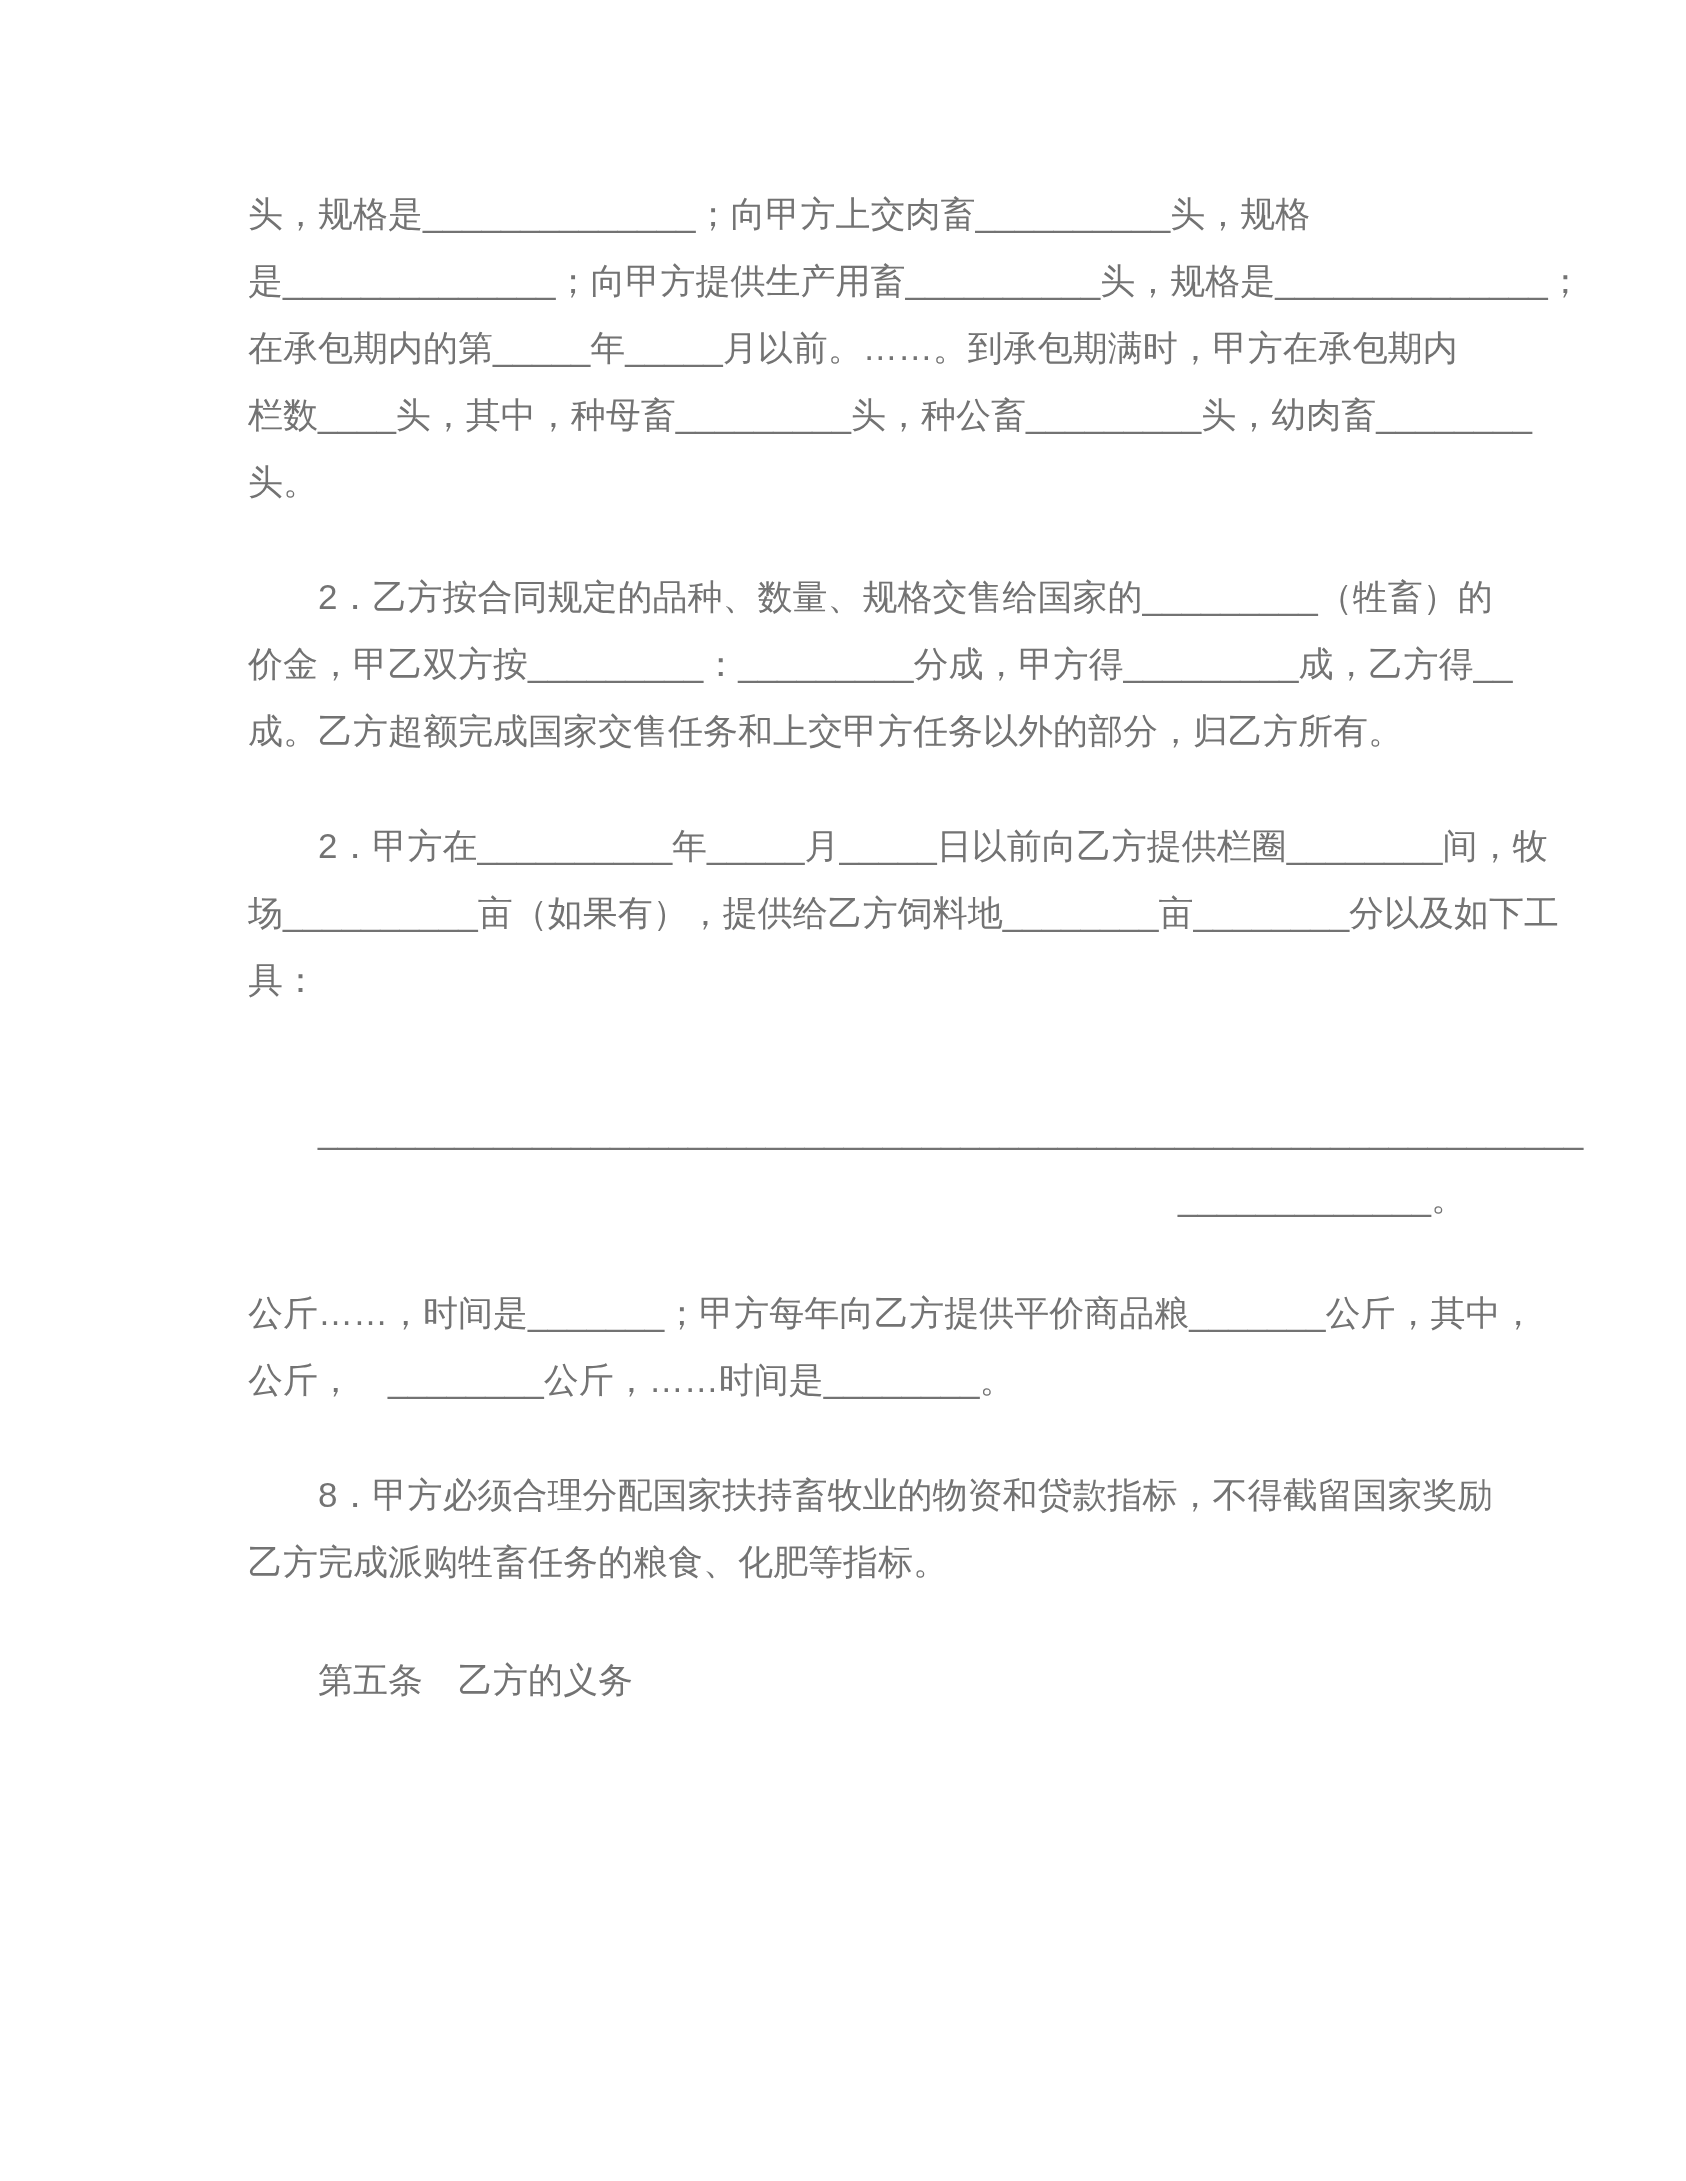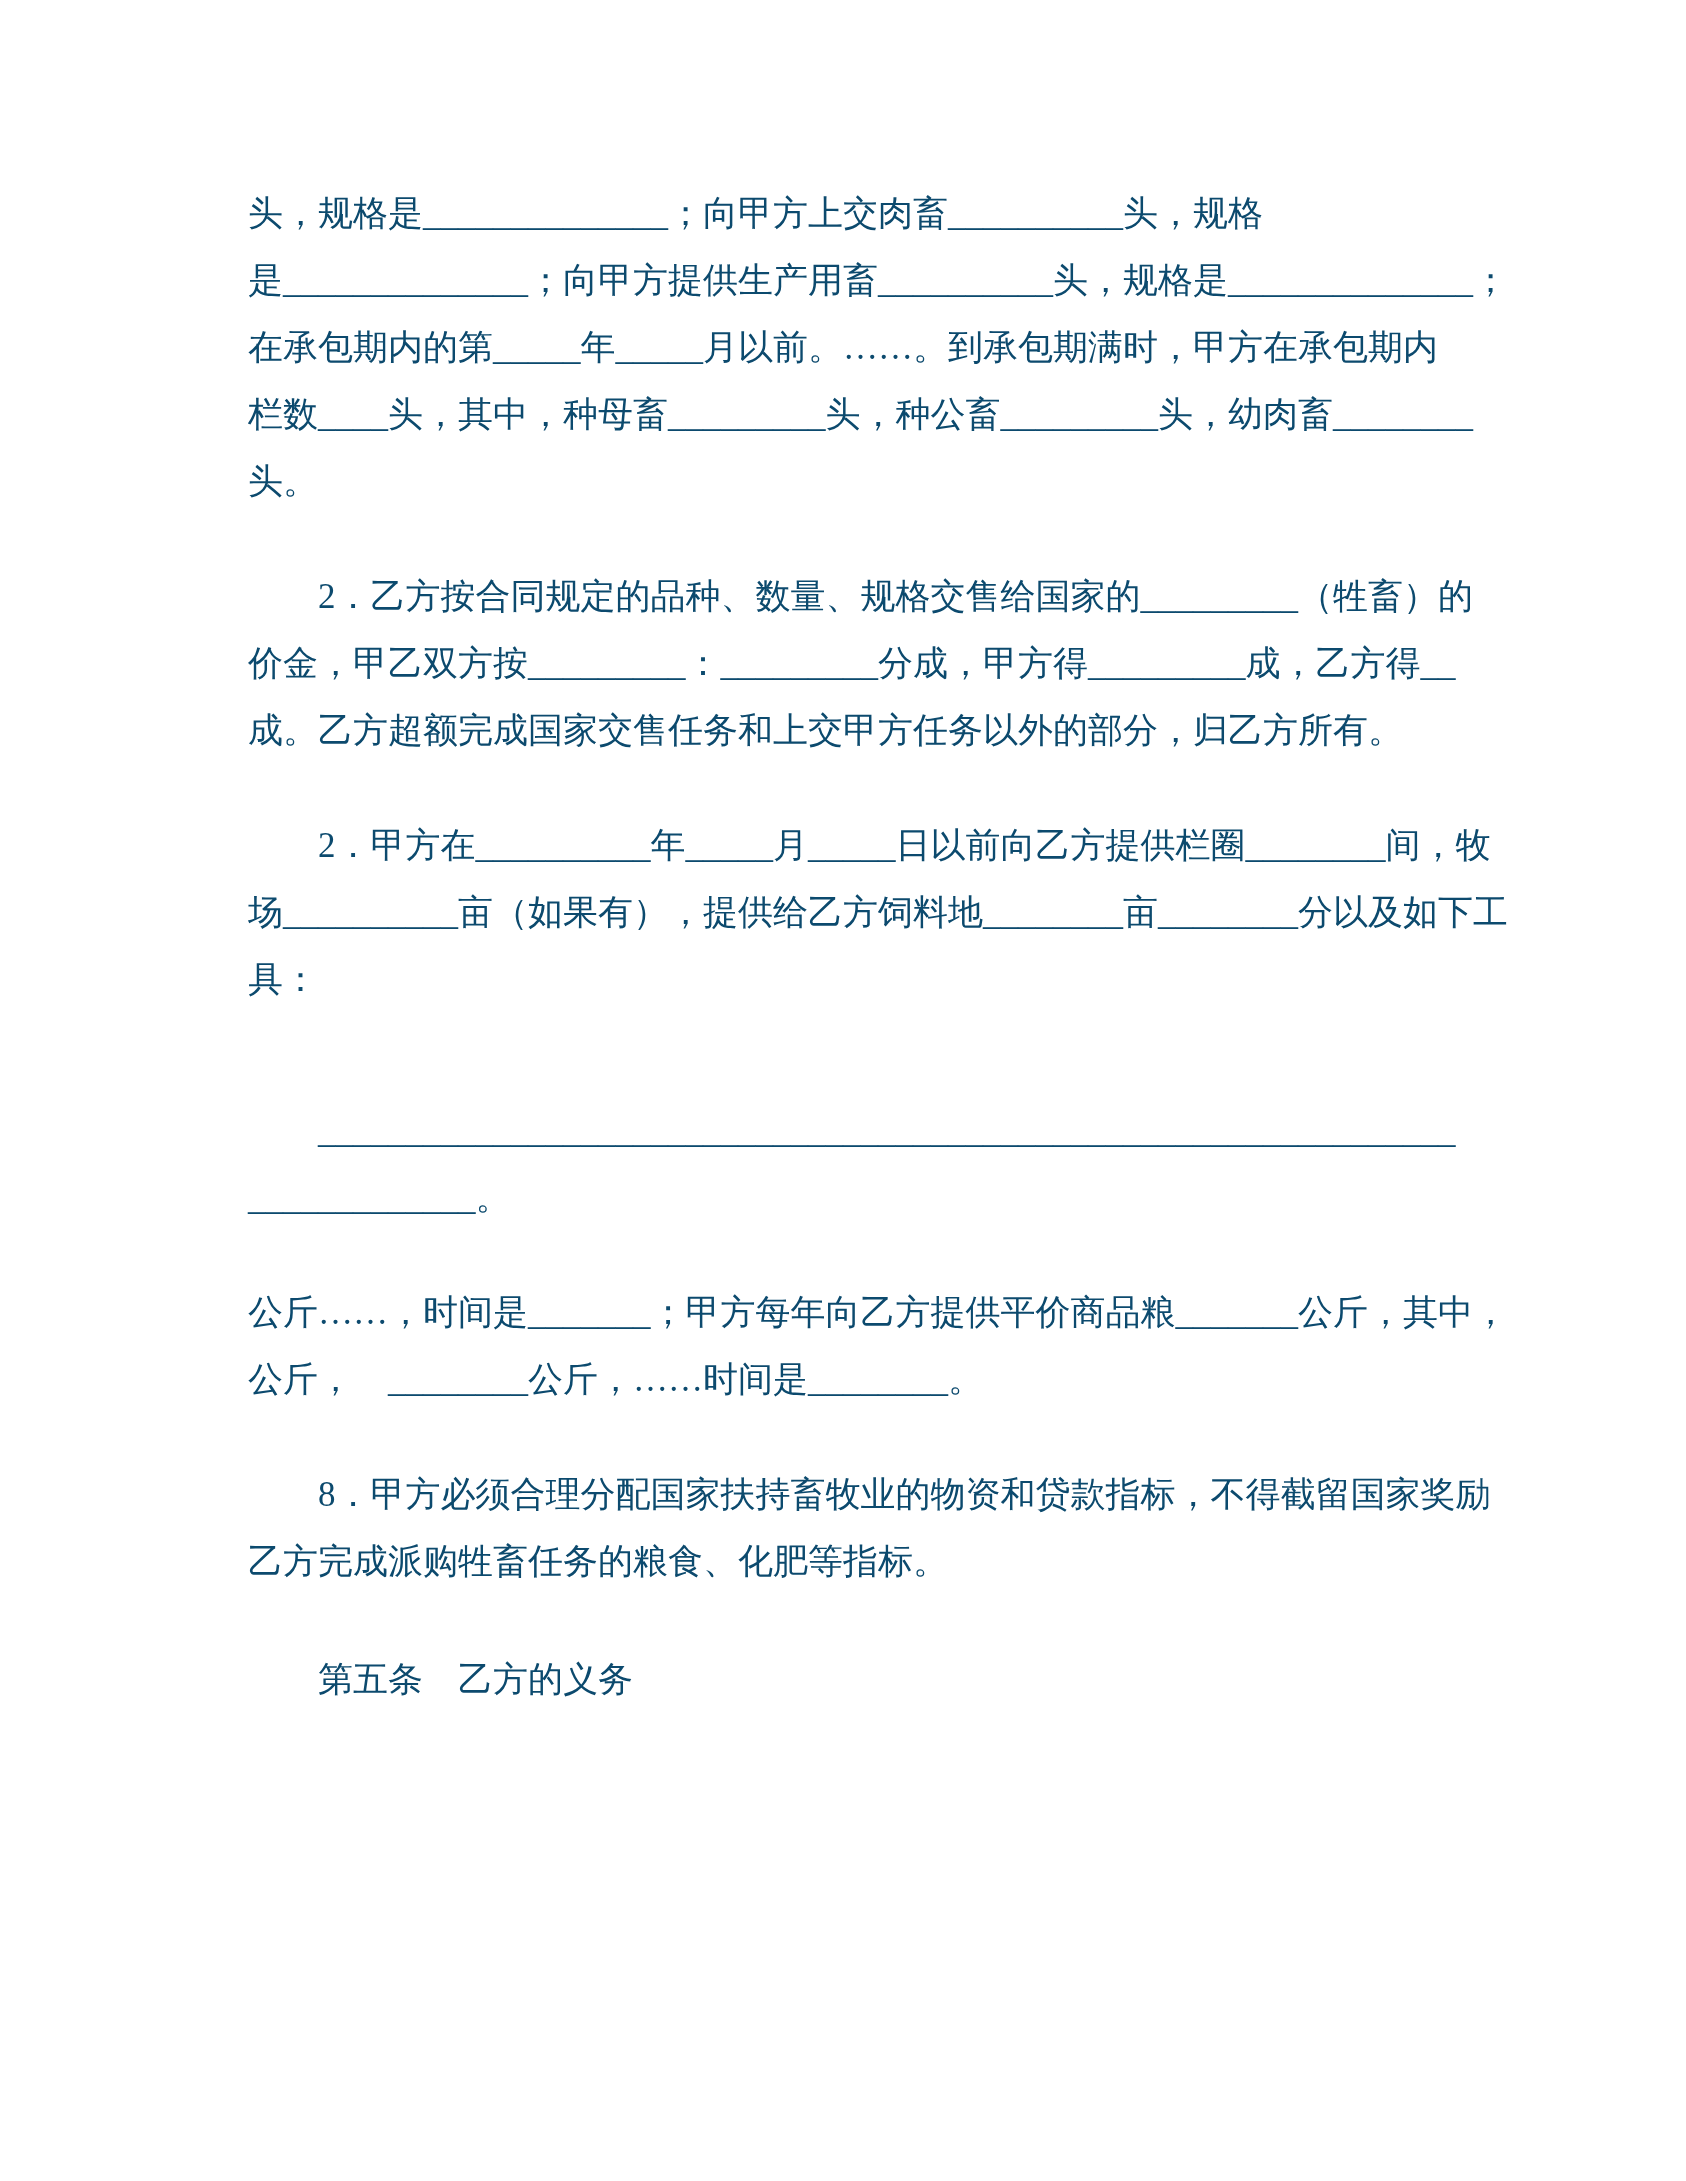--- a/index.html
+++ b/index.html
@@ -12,29 +12,29 @@
     width: 1686px;
     height: 2182px;
     background: #ffffff;
     overflow: hidden;
   }
   .content {
     position: absolute;
     top: 180px;
     left: 248px;
     width: 1218px;
-    font-family: Liberation Serif, serif;
+    font-family: Liberation Sans, sans-serif;
     font-size: 35px;
     line-height: 67px;
-    color: #0c4a6e;
+    color: #737373;
     letter-spacing: 0;
   }
   .paragraph { margin-top: 48px; }
   .paragraph:first-child { margin-top: 0; }
-  .gap-lg { margin-top: 84px; }
+  .gap-lg { margin-top: 84px; text-align: right; }
   .heading { margin-top: 51px; }
   .line {
     white-space: nowrap;
     font-kerning: none;
   }
   .indent { text-indent: 70px; }
 </style>
 </head>
 <body>
 

